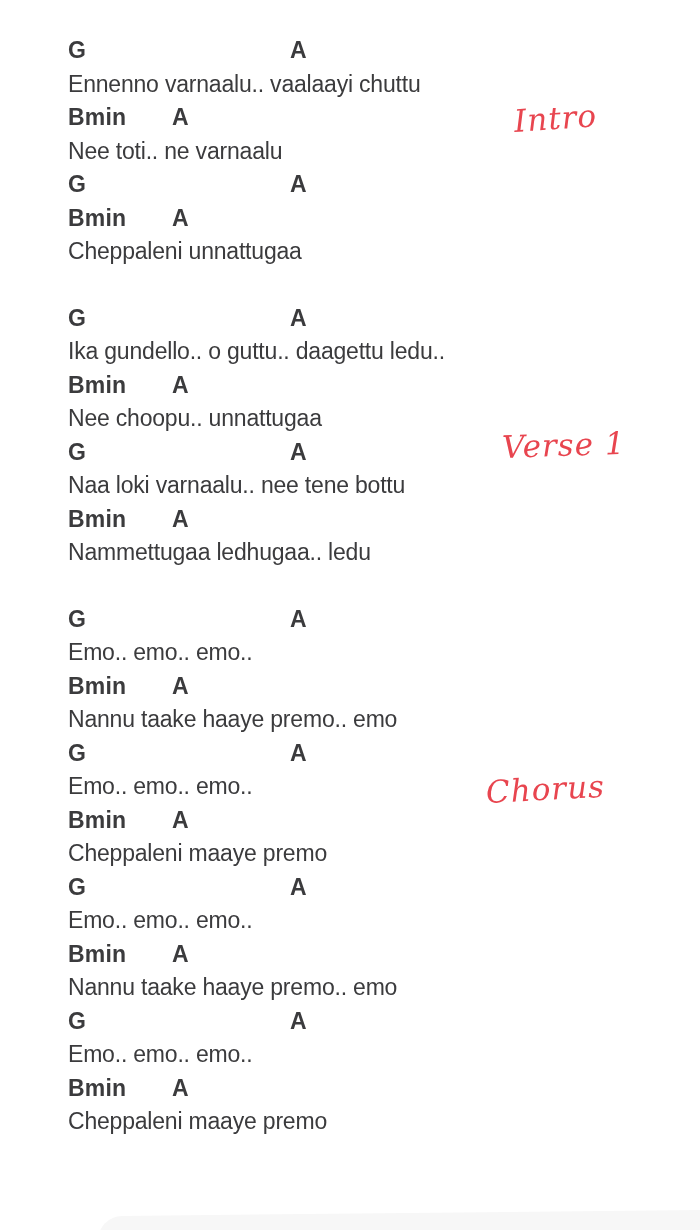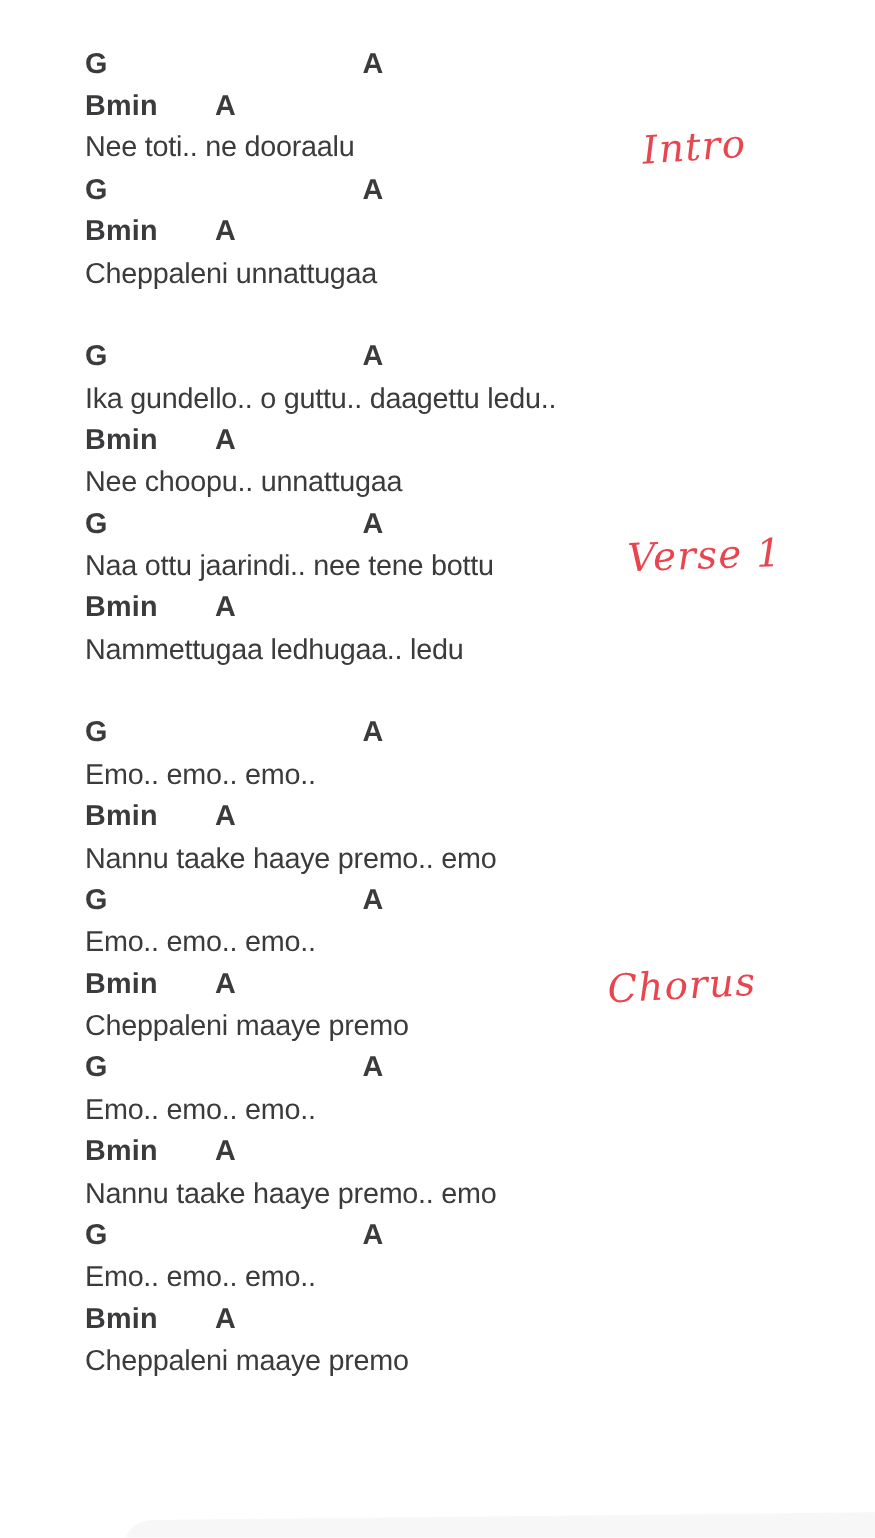--- a/index.html
+++ b/index.html
@@ -68,33 +68,34 @@
     transform: rotate(-0.6deg);
   }
 </style>
 </head>
 <body>
 
 <div class="sheet">
   <div class="content" id="content-root">
       <div class="section">
         <div class="line chord-line"><span class="chord-token" style="left: 0px;">G</span><span class="chord-token" style="left: 222px;">A</span></div>
+        <div class="line lyric-line">Ennenno varnaalu.. vaalaayi chuttu</div>
         <div class="line chord-line"><span class="chord-token" style="left: 0px;">Bmin</span><span class="chord-token" style="left: 104px;">A</span></div>
-        <div class="line lyric-line">Nee toti.. ne dooraalu</div>
+        <div class="line lyric-line">Nee toti.. ne varnaalu</div>
         <div class="line chord-line"><span class="chord-token" style="left: 0px;">G</span><span class="chord-token" style="left: 222px;">A</span></div>
         <div class="line chord-line"><span class="chord-token" style="left: 0px;">Bmin</span><span class="chord-token" style="left: 104px;">A</span></div>
         <div class="line lyric-line">Cheppaleni unnattugaa</div>
       </div>
       <div class="section">
         <div class="line chord-line"><span class="chord-token" style="left: 0px;">G</span><span class="chord-token" style="left: 222px;">A</span></div>
         <div class="line lyric-line">Ika gundello.. o guttu.. daagettu ledu..</div>
         <div class="line chord-line"><span class="chord-token" style="left: 0px;">Bmin</span><span class="chord-token" style="left: 104px;">A</span></div>
         <div class="line lyric-line">Nee choopu.. unnattugaa</div>
         <div class="line chord-line"><span class="chord-token" style="left: 0px;">G</span><span class="chord-token" style="left: 222px;">A</span></div>
-        <div class="line lyric-line">Naa ottu jaarindi.. nee tene bottu</div>
+        <div class="line lyric-line">Naa loki varnaalu.. nee tene bottu</div>
         <div class="line chord-line"><span class="chord-token" style="left: 0px;">Bmin</span><span class="chord-token" style="left: 104px;">A</span></div>
         <div class="line lyric-line">Nammettugaa ledhugaa.. ledu</div>
       </div>
       <div class="section">
         <div class="line chord-line"><span class="chord-token" style="left: 0px;">G</span><span class="chord-token" style="left: 222px;">A</span></div>
         <div class="line lyric-line">Emo.. emo.. emo..</div>
         <div class="line chord-line"><span class="chord-token" style="left: 0px;">Bmin</span><span class="chord-token" style="left: 104px;">A</span></div>
         <div class="line lyric-line">Nannu taake haaye premo.. emo</div>
         <div class="line chord-line"><span class="chord-token" style="left: 0px;">G</span><span class="chord-token" style="left: 222px;">A</span></div>
         <div class="line lyric-line">Emo.. emo.. emo..</div>

